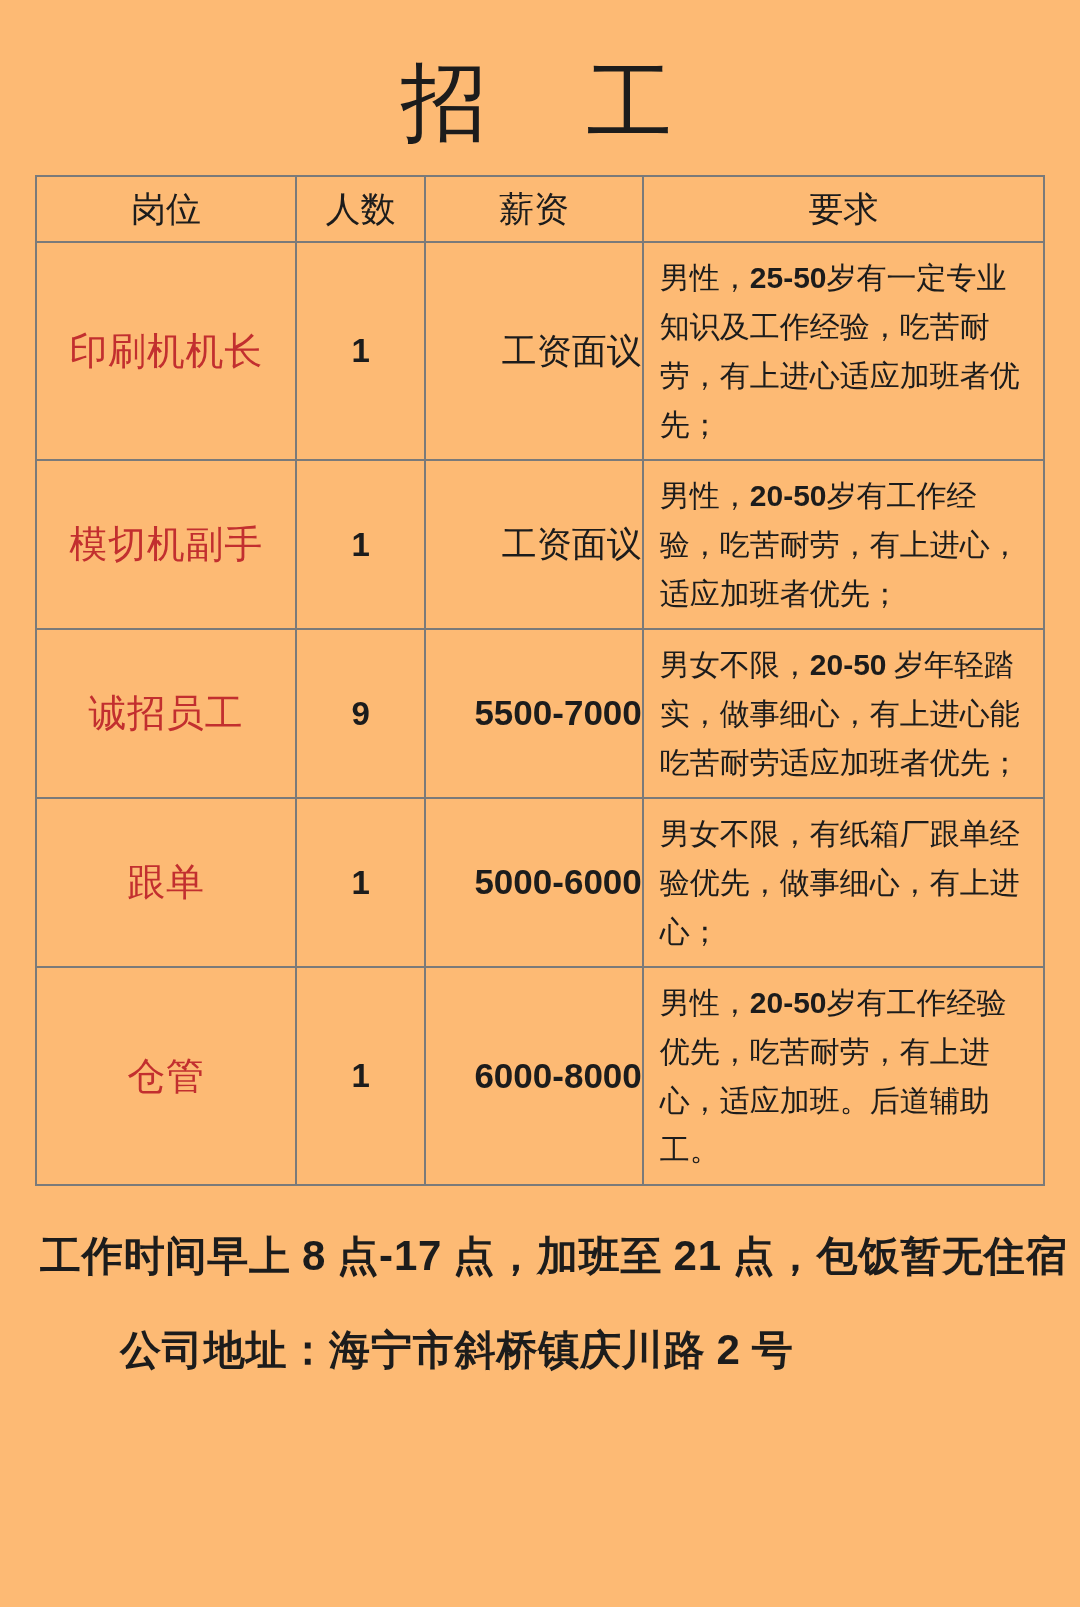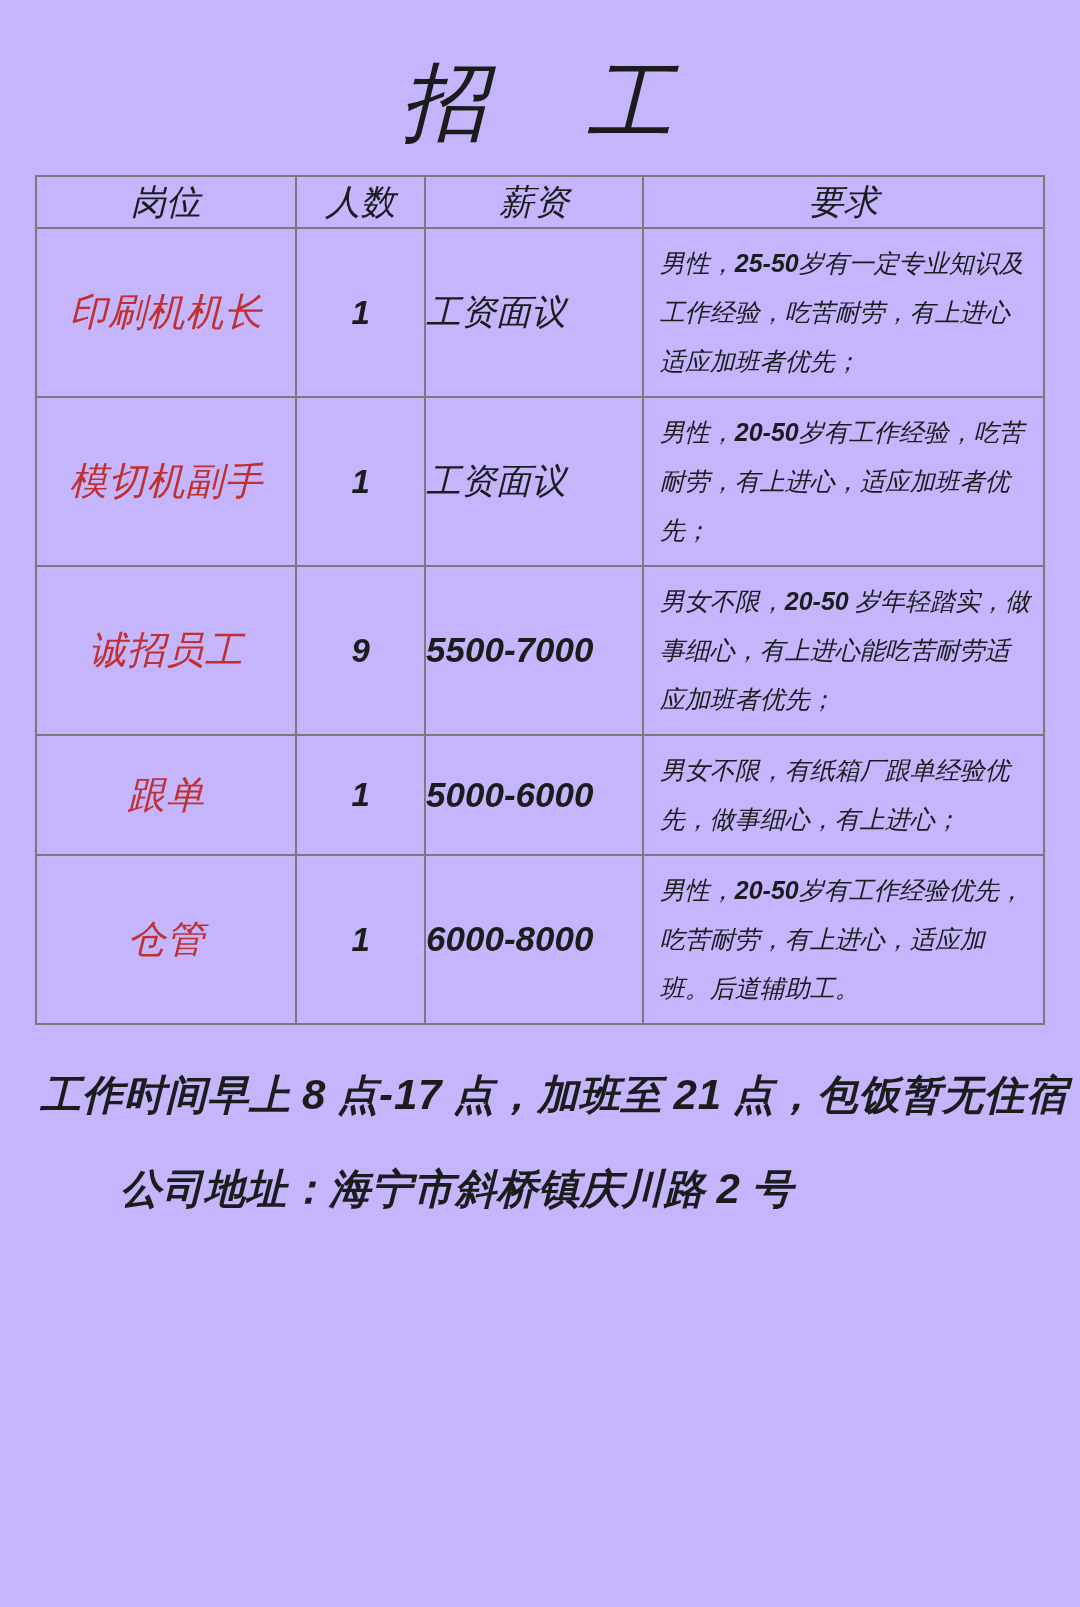--- a/index.html
+++ b/index.html
@@ -8,22 +8,21 @@
     width: 1080px;
     height: 1607px;
     overflow: hidden;
     font-family: "Liberation Serif", "DejaVu Serif", serif;
     color: #1c1c1c;
   }
   .poster {
     width: 1080px;
     height: 1607px;
     padding: 52px 35px 16px 35px;
-    background: #c4b5fd;
-    font-style: italic;
+    background: #fdba74;
   }
   .title {
     font-size: 86px;
     font-weight: normal;
     text-align: center;
     letter-spacing: 0.08em;
     line-height: 1.2;
   }
   .intro {
     margin-top: 26px;
@@ -38,42 +37,42 @@
     width: 100%;
     border-collapse: collapse;
     table-layout: fixed;
   }
   table.jobs th, table.jobs td {
     border: 2px solid #7a7a7a;
   }
   table.jobs th {
     font-size: 35px;
     font-weight: normal;
-    height: 52px;
+    height: 66px;
     text-align: center;
   }
   td.position {
     color: var(--red, #c22f2f);
     font-size: 38px;
     text-align: center;
     letter-spacing: 0.02em;
   }
   td.headcount {
     text-align: center;
     font-family: "Liberation Sans", "DejaVu Sans", sans-serif;
     font-weight: bold;
     font-size: 33px;
   }
   td.salary {
-    text-align: left;
+    text-align: right;
     font-size: 35px;
   }
   td.salary .num { font-size: 35px; }
   td.req {
-    font-size: 25px;
+    font-size: 30px;
     line-height: 49px;
     padding: 10px 12px 10px 16px;
     text-align: left;
   }
   .num {
     font-family: "Liberation Sans", "DejaVu Sans", sans-serif;
     font-weight: bold;
   }
   .footer {
     padding: 0 0 0 5px;

